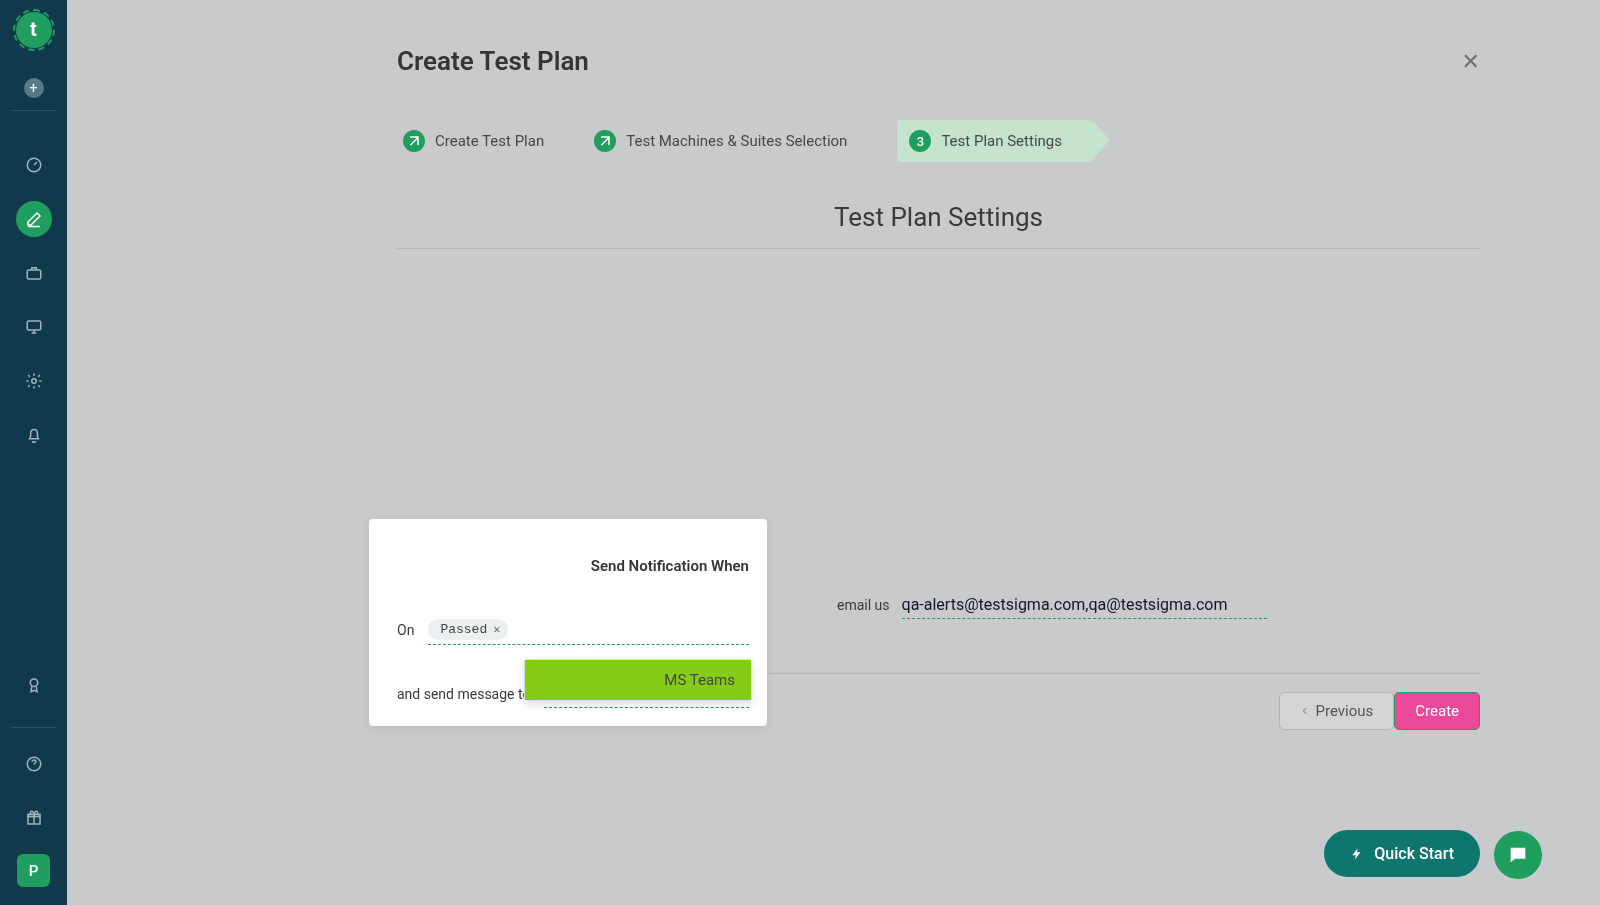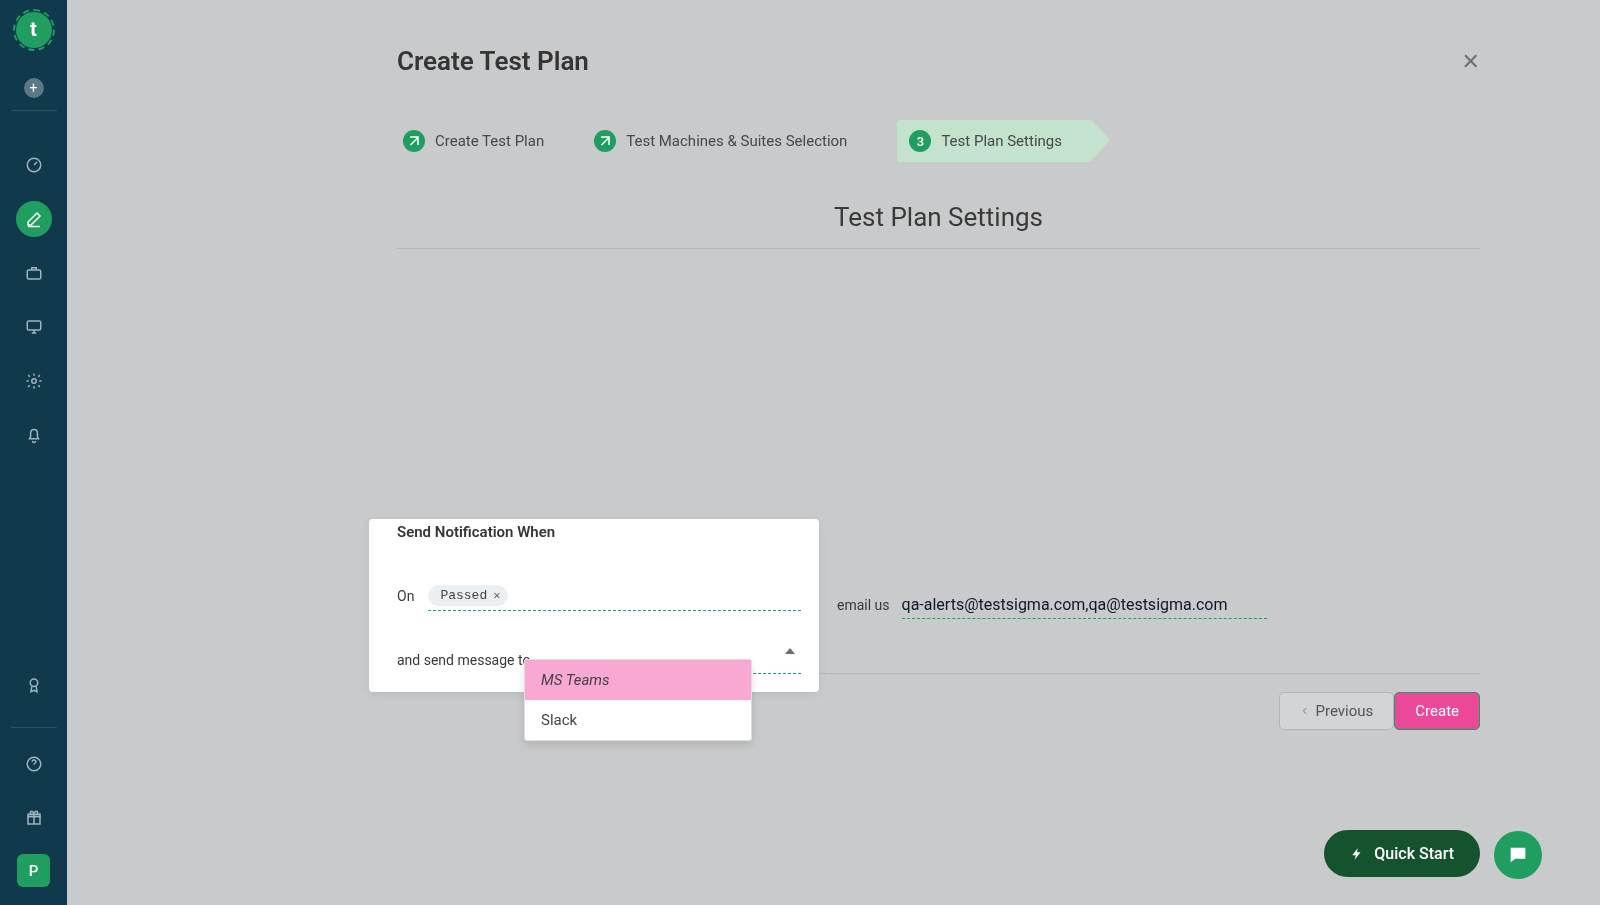--- a/index.html
+++ b/index.html
@@ -108,24 +108,25 @@
     .section-title {
       text-align:center;font-size:26px;font-weight:400;color:#3a3a3a;
       margin-bottom: 16px;
     }
     .hr { border:none;border-top:1px solid #b7b8ba; margin-bottom: 20px; }
     .panel-area {
       position: relative;
     }
     .white-panel {
       position:absolute; left:-28px; top:0;
-      width: 450px; background:#fff; border-radius:4px;
-      padding: 4px 18px 10px 28px;
+      width: 398px; background:#fff; border-radius:4px;
+      padding: 38px 18px 10px 28px;
       box-shadow: 0 2px 8px rgba(0,0,0,0.08);
       z-index: 3;
+      text-align: right;
     }
     .panel-label { font-size:15px;font-weight:600;color:#353535;margin-bottom:40px; }
     .form-row { display:flex;align-items:center;gap:14px; margin-bottom:35px; }
     .inline-label { font-size:14px;color:#3a3a3a; }
     .dotted-input {
       flex:1; border:none;border-bottom:1px dashed #1f9e5f;
       background:transparent; padding:4px 0;
       display:flex;align-items:center;gap:4px;min-height:28px;
     }
     .chip {
@@ -148,21 +149,21 @@
     }
     .dropdown-menu {
       position:absolute;left:155px;top:140px;width:228px;
       background:#fff;border:1px solid #ddd;border-radius:3px;
       box-shadow:0 4px 10px rgba(0,0,0,0.12);
       z-index:5;
     }
     .dropdown-item{
       padding:11px 16px;font-size:15px;color:#444;cursor:pointer;
     }
-    .dropdown-item.highlight{ background:#f9a8d4;font-style:italic; }
+    .dropdown-item.highlight{ background:#84cc16; }
     .section-toggle{
       display:flex;align-items:center;gap:10px;
       font-size:16px;font-weight:600;color:#353535;
       margin-bottom:60px;
     }
     .section-toggle.first{ margin-top:270px; margin-bottom:56px; }
     .caret { width:0;height:0;
       border-top:6px solid transparent;border-bottom:6px solid transparent;
       border-left:7px solid #444; }
     .footer-bar{
@@ -172,21 +173,21 @@
     }
     .btn{
       padding:9px 20px;border-radius:5px;font-size:15px;cursor:pointer;
       display:flex;align-items:center;gap:6px;
     }
     .btn-outline{ background:#d3d4d6;border:1px solid #b3b4b6;color:#555; }
     .btn-primary{ background:#ec4899;border:1px solid #1f9e5f;color:#fff; }
     .btn-outline svg{width:10px;height:10px;stroke:#666;fill:none;stroke-width:2;}
     .quickstart{
       position:absolute;right:120px;bottom:28px;
-      background:#14532d;color:#fff;border-radius:26px;
+      background:#0f766e;color:#fff;border-radius:26px;
       padding:14px 26px;font-size:16px;font-weight:500;
       display:flex;align-items:center;gap:10px;cursor:pointer;
     }
     .quickstart svg{width:14px;height:14px;fill:#fff;}
     .chat-fab{
       position:absolute;right:58px;bottom:26px;
       width:48px;height:48px;border-radius:50%;
       background:#1f9e5f;display:flex;align-items:center;justify-content:center;
       cursor:pointer;
     }
@@ -313,21 +314,20 @@
 
       <div class="msg-row">
         <span class="inline-label">and send message to</span>
         <div class="dotted-input">
           <div class="dropdown-arrow"></div>
         </div>
       </div>
 
       <div class="dropdown-menu">
         <div class="dropdown-item highlight">MS Teams</div>
-        <div class="dropdown-item">Slack</div>
       </div>
     </div>
 
     <div class="right-input-row">
       <span class="inline-label">email us</span>
       <div class="dotted-input">
         <span class="email-text">qa-alerts@testsigma.com,qa@testsigma.com</span>
       </div>
     </div>
 

